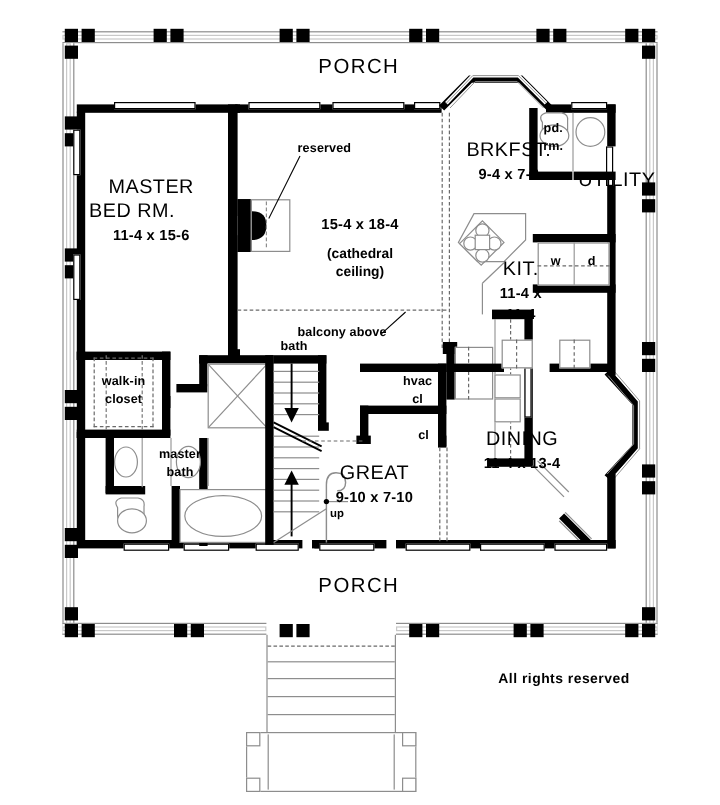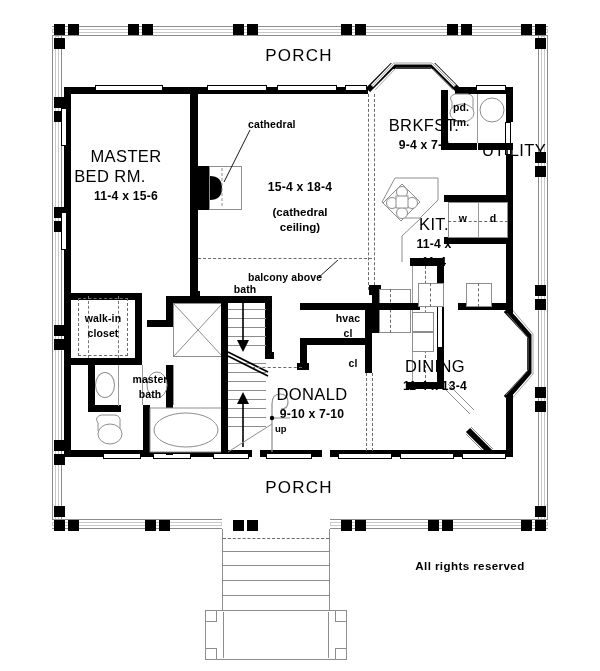--- a/index.html
+++ b/index.html
@@ -344,36 +344,36 @@
   <div class="lbl porch-lbl ctr" style="left:299px;top:478px;">PORCH</div>
 
   <div class="lbl room-name ctr" style="left:126px;top:147px;">MASTER</div>
   <div class="lbl room-name ctr" style="left:110px;top:167px;">BED RM.</div>
   <div class="lbl room-dim ctr" style="left:126px;top:190px;">11-4  x  15-6</div>
 
   <div class="lbl room-dim ctr" style="left:300px;top:181px;">15-4  x  18-4</div>
   <div class="lbl room-note ctr" style="left:300px;top:206px;">(cathedral</div>
   <div class="lbl room-note ctr" style="left:300px;top:221px;">ceiling)</div>
 
-  <div class="lbl small-lbl" style="left:248px;top:119px;">cathedral</div>
+  <div class="lbl small-lbl" style="left:248px;top:119px;">reserved</div>
   <div class="lbl small-lbl ctr" style="left:285px;top:272px;">balcony  above</div>
 
   <div class="lbl room-name ctr" style="left:424px;top:116px;">BRKFST.</div>
   <div class="lbl room-dim ctr" style="left:424px;top:139px;">9-4  x  7-2</div>
 
   <div class="lbl room-name ctr" style="left:434px;top:215px;">KIT.</div>
   <div class="lbl room-dim ctr" style="left:434px;top:238px;">11-4  x</div>
   <div class="lbl room-dim ctr" style="left:434px;top:256px;">11-4</div>
 
   <div class="lbl room-name ctr" style="left:514px;top:141px;">UTILITY</div>
 
   <div class="lbl room-name ctr" style="left:435px;top:357px;">DINING</div>
   <div class="lbl room-dim ctr" style="left:435px;top:380px;">11-4  x  13-4</div>
 
-  <div class="lbl room-name ctr" style="left:312px;top:385px;">DONALD</div>
+  <div class="lbl room-name ctr" style="left:312px;top:385px;">GREAT</div>
   <div class="lbl room-dim ctr" style="left:312px;top:408px;">9-10  x  7-10</div>
   <div class="lbl tiny-lbl" style="left:275px;top:424px;">up</div>
   <div class="lbl small-lbl ctr" style="left:245px;top:284px;">bath</div>
 
   <div class="lbl small-lbl ctr" style="left:103px;top:313px;">walk-in</div>
   <div class="lbl small-lbl ctr" style="left:103px;top:328px;">closet</div>
 
   <div class="lbl small-lbl ctr" style="left:150px;top:374px;">master</div>
   <div class="lbl small-lbl ctr" style="left:150px;top:389px;">bath</div>
 

